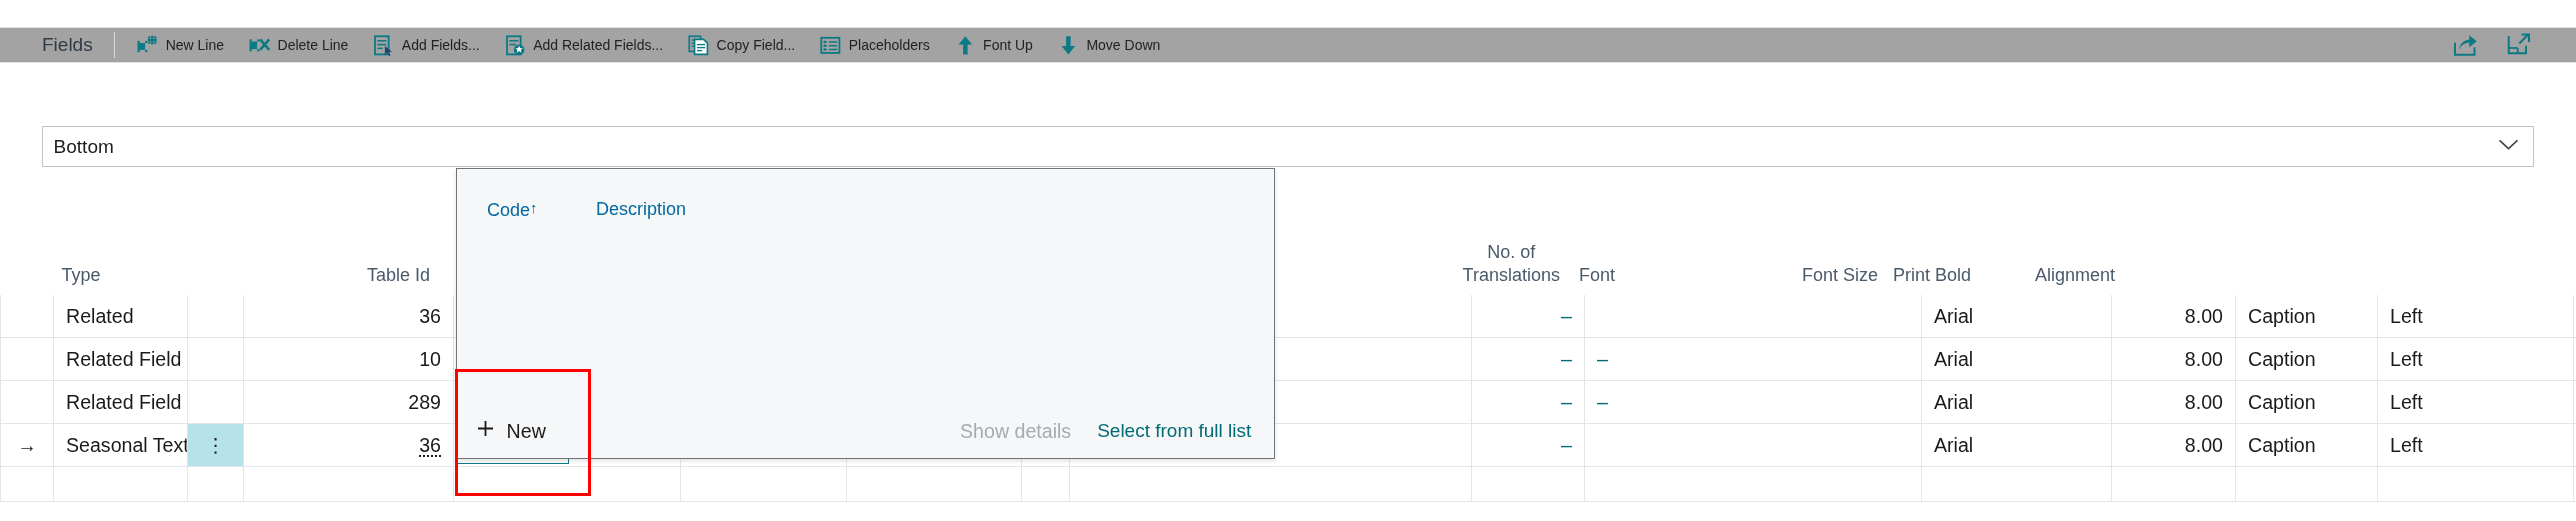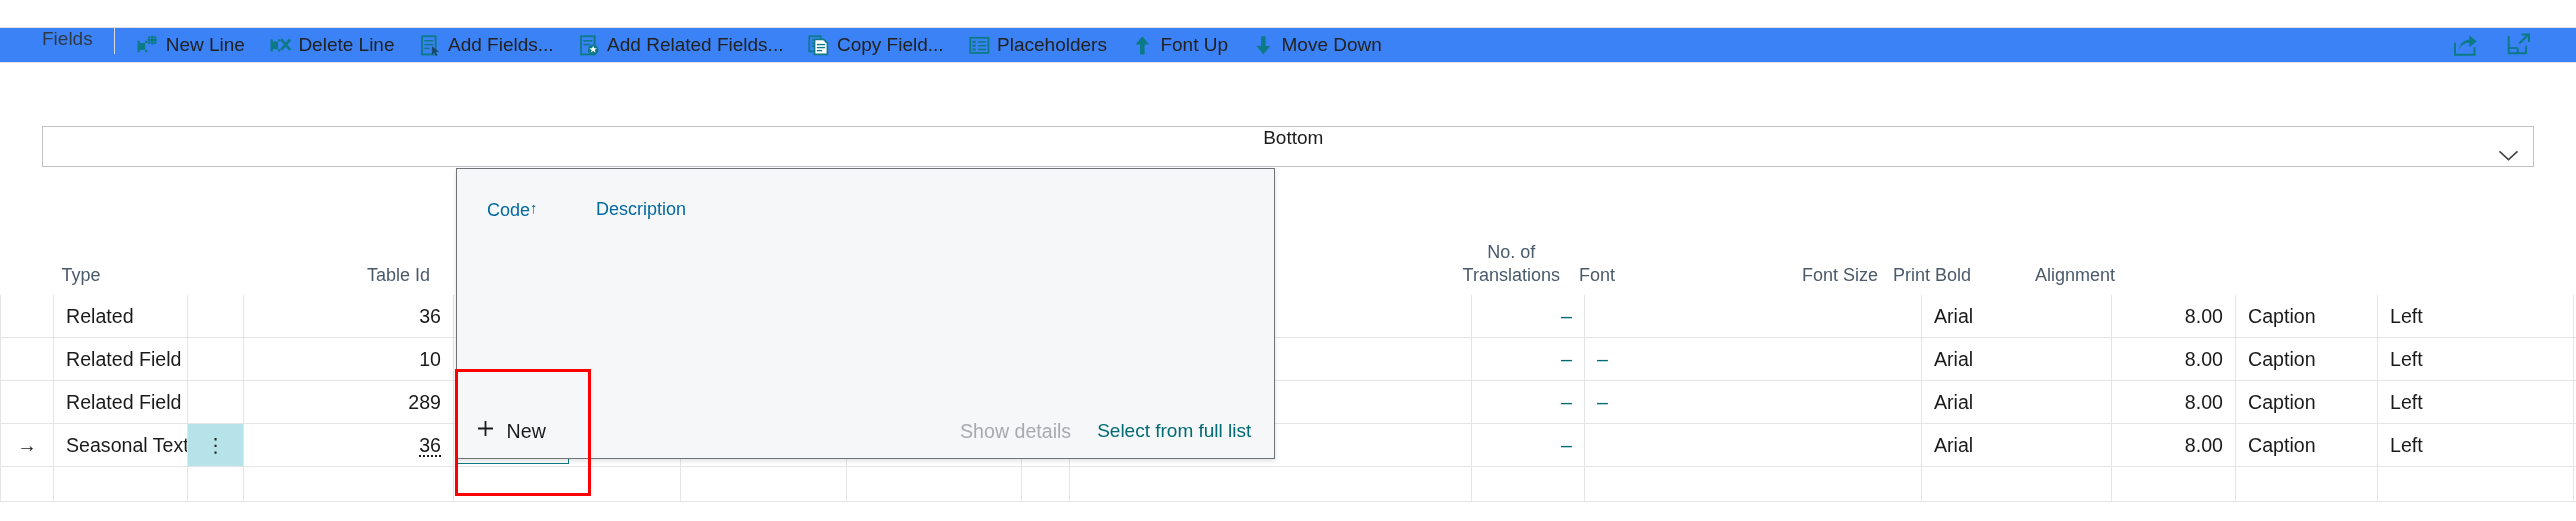--- a/index.html
+++ b/index.html
@@ -8,39 +8,39 @@
     background:#ffffff;
     font-family:"Liberation Sans", sans-serif;
     overflow:hidden;
   }
   #root{ position:relative; width:2576px; height:522px; background:#fff; }
 
   
   .toolbar{
     position:absolute; left:0; top:27px; width:2576px; height:36px;
     border-top:1.5px solid #e1e1e1; border-bottom:1.5px solid #e1e1e1;
-    display:flex; background:#3b82f6;
+    display:flex; align-items:center; background:#a3a3a3;
   }
   .tb-title{
     font-size:19px; color:#2f3a45; padding:0 21px 0 42px; white-space:nowrap;
   }
   .tb-sep{ width:1.5px; height:26px; background:#d8dade; margin:0 9px 0 0; }
   .tb-btn{
     display:flex; align-items:center; gap:6.8px;
     padding:3px 12px; white-space:nowrap; cursor:default;
   }
-  .tb-btn .lbl{ font-size:19px; color:#222; }
+  .tb-btn .lbl{ font-size:14px; color:#222; }
   .tb-right{ margin-left:auto; display:flex; align-items:center; gap:26px; padding-right:44px; }
   .ic{ display:inline-block; line-height:0; }
 
   
   .filterbar{
     position:absolute; left:42px; top:126px; width:2492px; height:41px;
     border:1.5px solid #bfc3c7; background:#fff;
-    display:flex; align-items:center;flex-direction:column;
+    display:flex; align-items:center;
   }
   .filterbar .val{ font-size:19px; color:#1d1d1d; padding-left:10.6px; }
   .filterbar .chev{ margin-left:auto; padding-right:13.6px; }
 
   
   .grid{ position:absolute; left:0; top:227px; width:2576px; }
   .ghead{ display:flex; height:68px; align-items:flex-end; }
   .ghead .hc{
     font-size:18px; color:#4b5a6b; padding-bottom:9px;
     display:flex; align-items:flex-end; line-height:1.15;

